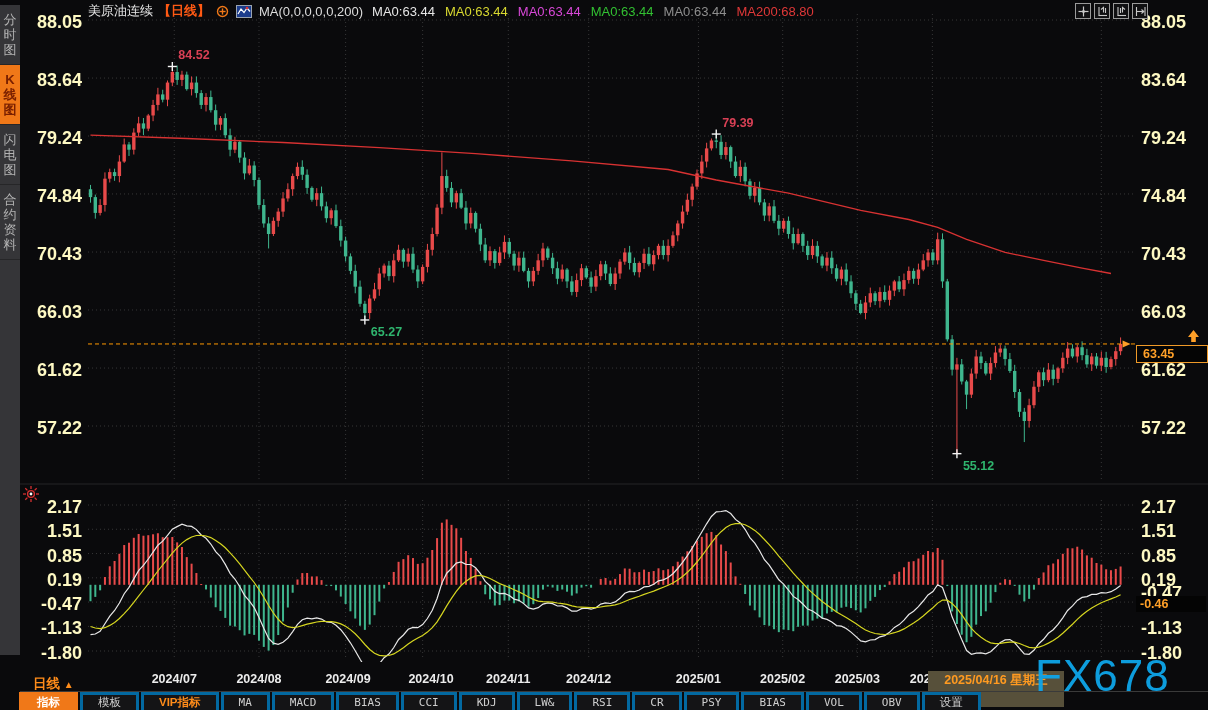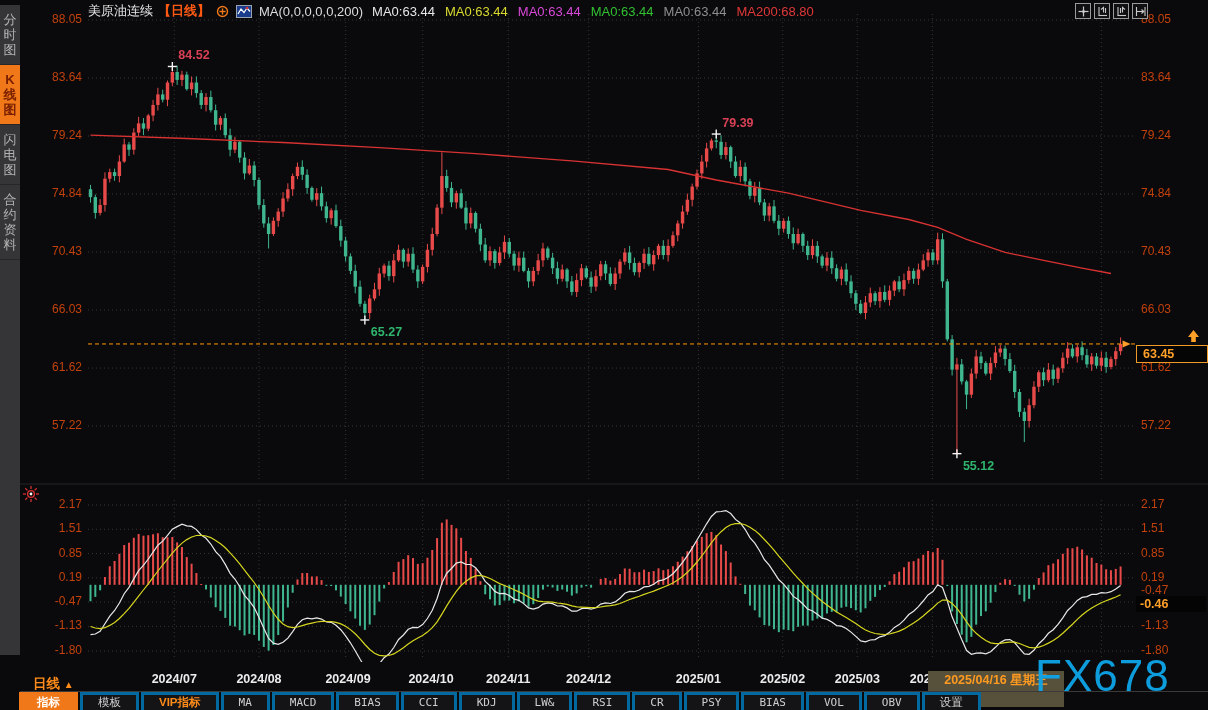--- a/index.html
+++ b/index.html
@@ -19,21 +19,21 @@
        font-size:13px;white-space:nowrap;}
   .hdr .sym{color:#e8e8e8;}
   .hdr .per{color:#ff5a14;font-weight:bold;}
   .hdr .maf{color:#dcdcdc;}
   .hdr .mav{font-size:13px;}
 
   .winicons{position:absolute;left:1075px;top:3px;display:flex;gap:3px;z-index:6;}
   .wicon{width:14px;height:14px;border:1px solid #9a9a9a;background:#101012;display:flex;align-items:center;justify-content:center;cursor:pointer;}
 
   
-  .axlbl{position:absolute;font-size:12px;font-weight:400;color:#c2410c;z-index:4;white-space:nowrap;}
+  .axlbl{position:absolute;font-size:18px;font-weight:700;color:#fef9c3;z-index:4;white-space:nowrap;}
   .axlbl.l{width:62px;text-align:right;left:20px;}
   .axlbl.r{left:1141px;text-align:left;}
 
   .pricetag{position:absolute;left:1136px;top:345px;width:64px;height:16px;background:#050505;border:1px solid #f09a28;
             color:#ffa028;font-size:12.5px;font-weight:bold;line-height:16px;padding-left:6px;z-index:6;}
   .macdtag{position:absolute;left:1136px;top:596px;width:66px;height:16px;background:#040404;
            color:#ffa028;font-size:12.5px;font-weight:bold;line-height:16px;padding-left:4px;z-index:6;}
 
   
   .macdhdr{position:absolute;left:90px;top:485px;font-size:12.5px;display:flex;gap:12px;z-index:5;white-space:nowrap;}

